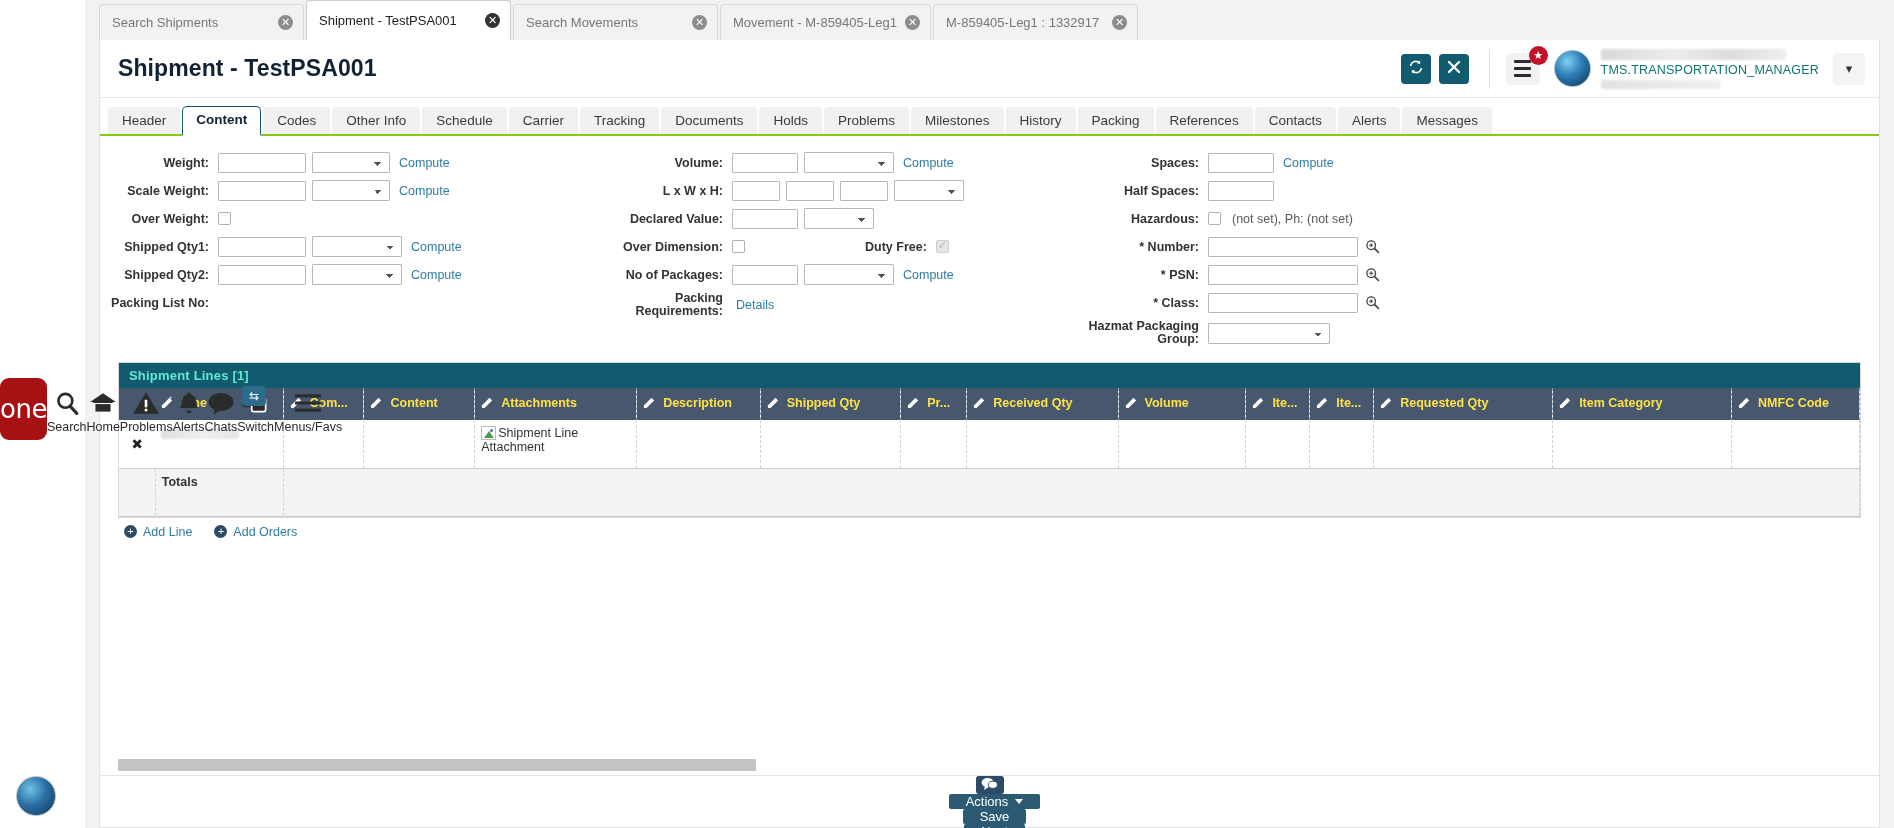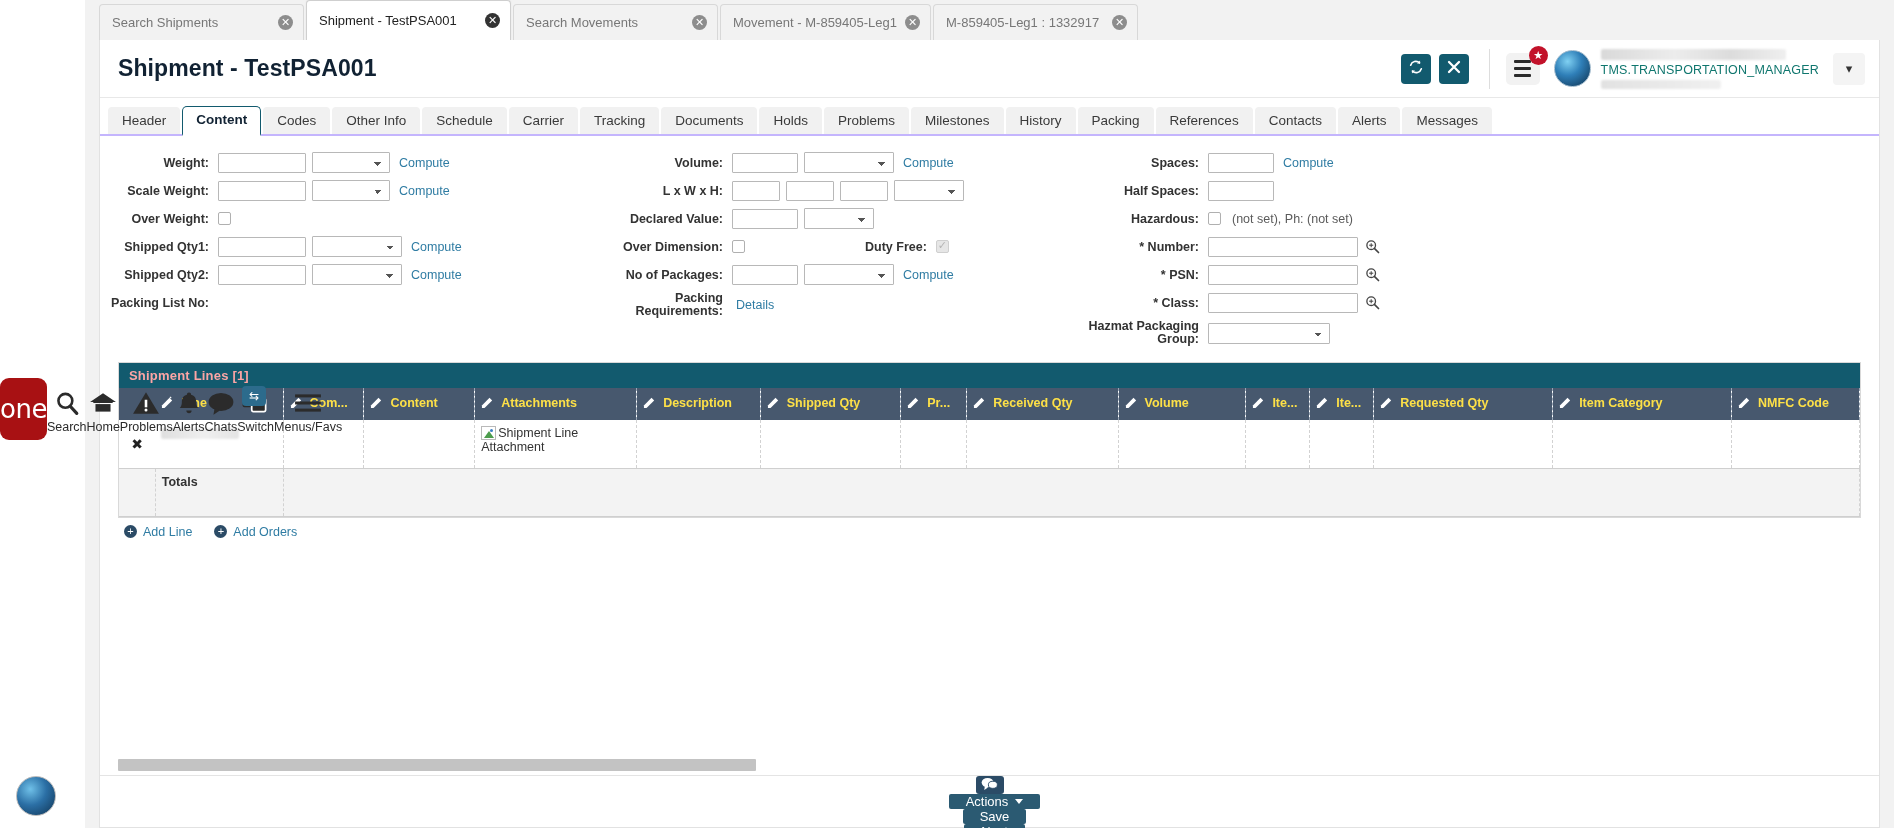--- a/index.html
+++ b/index.html
@@ -155,21 +155,21 @@
   .caret-btn {
     width: 32px; height: 32px; background: #f4f4f4; border-radius: 4px;
     display: flex; align-items: center; justify-content: center;
     margin-left: 14px; cursor: pointer; color: #333; font-size: 13px;
   }
 
   
   .subtabs {
     display: flex; align-items: flex-end;
     padding: 8px 0 0 8px; gap: 2px;
-    border-bottom: 2px solid #c4b5fd;
+    border-bottom: 2px solid #84cc16;
     background: #fff;
     min-height: 34px;
   }
   .stab {
     background: #f1f1f1; border-radius: 4px 4px 0 0;
     padding: 5px 13px 6px 13px;
     font-size: 13.5px; color: #3a3a3a; cursor: pointer;
     border: 1px solid transparent; border-bottom: none;
     white-space: nowrap;
   }
@@ -235,21 +235,21 @@
   .hztxt { font-size: 12.5px; color: #5b5b5b; margin-left: 11px; }
   .mag {
     width: 16px; height: 16px; margin-left: 6px; cursor: pointer;
     color: #444; display: inline-flex; align-items: center; justify-content: center;
   }
   .twoline { line-height: 13px; text-align: right; }
 
   
   .gridwrap { margin: 10px 18px 0 18px; border: 1px solid #d9d9d9; background: #fff; }
   .gridtitle {
-    background: #125a6e; color: #fca5a5; font-weight: bold;
+    background: #125a6e; color: #5eead4; font-weight: bold;
     font-size: 13px; padding: 5px 10px; letter-spacing: .2px;
   }
   .gtable { width: 100%; border-collapse: collapse; table-layout: fixed; }
   .gtable thead th {
     background: #47586e; color: #fde047; font-size: 12.5px; font-weight: bold;
     text-align: left; padding: 8px 6px; height: 32px;
     border-right: 1px dashed #97a4b4;
     white-space: nowrap; overflow: hidden;
   }
   .gtable thead th.nocol { border-right: none; width: 34px; background:#47586e; }

